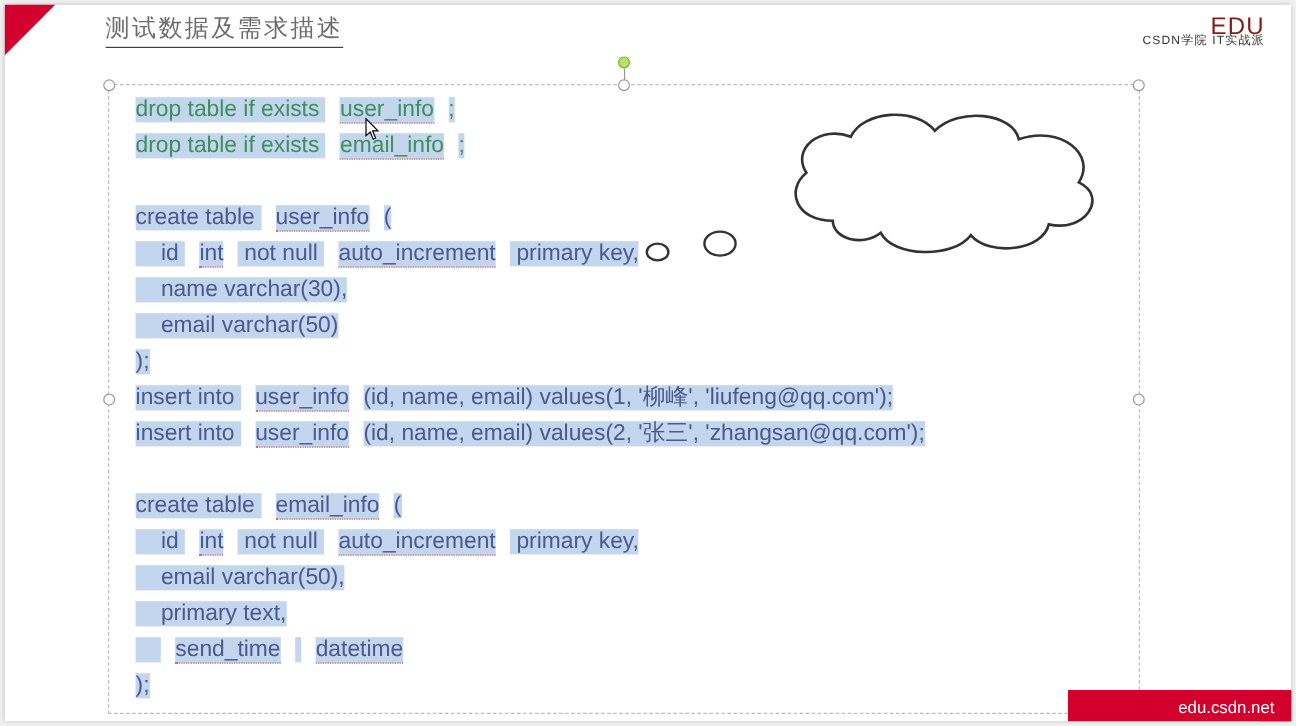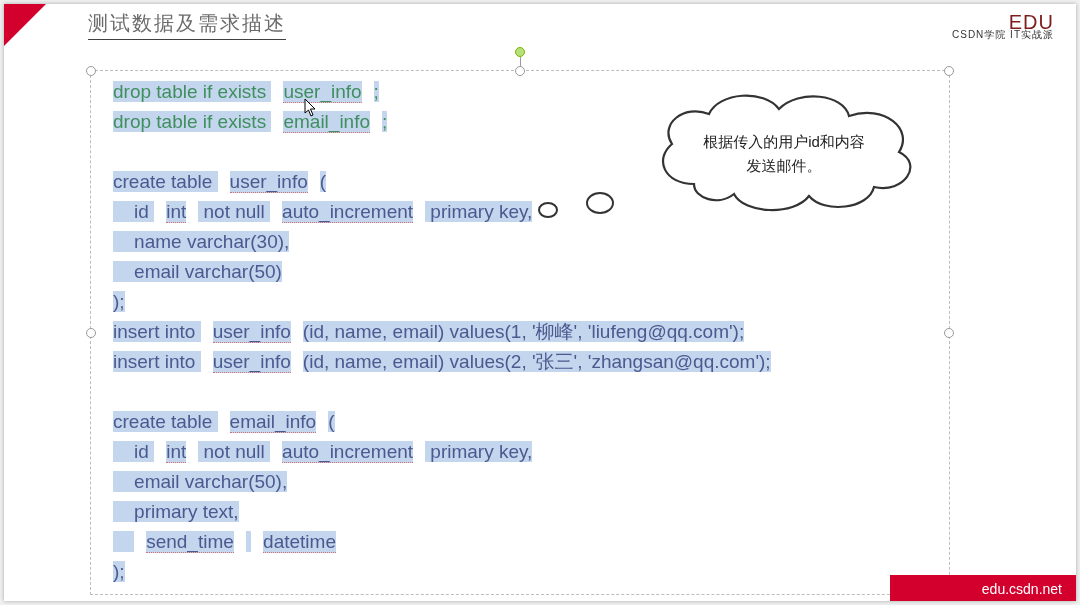--- a/index.html
+++ b/index.html
@@ -219,24 +219,20 @@
                  C 25 40 50 20 75 30
                  C 85 8 130 5 145 25
                  C 165 5 210 10 215 32
                  C 250 20 280 45 265 68
                  C 290 80 270 110 240 103
                  C 235 125 190 130 175 112
                  C 160 132 110 130 100 110
                  C 85 122 60 115 60 100 Z" fill="#ffffff" stroke="#333" stroke-width="2.2"></path>
       </svg>
     </div>
-    <div class="cloud-text">
-      <div>根据传入的用户id和内容</div>
-      <div>发送邮件。</div>
-    </div>
     <div class="bubble b1"></div>
     <div class="bubble b2"></div>
   </div>
 
   <svg class="cursor" viewBox="0 0 14 20">
     <path d="M1 1 L1 15 L4.5 12 L7 18 L9 17 L6.5 11 L11 11 Z" fill="#fff" stroke="#000" stroke-width="1"></path>
   </svg>
 
   <div class="footer-banner">
     <div class="footer-banner-bar"></div>

